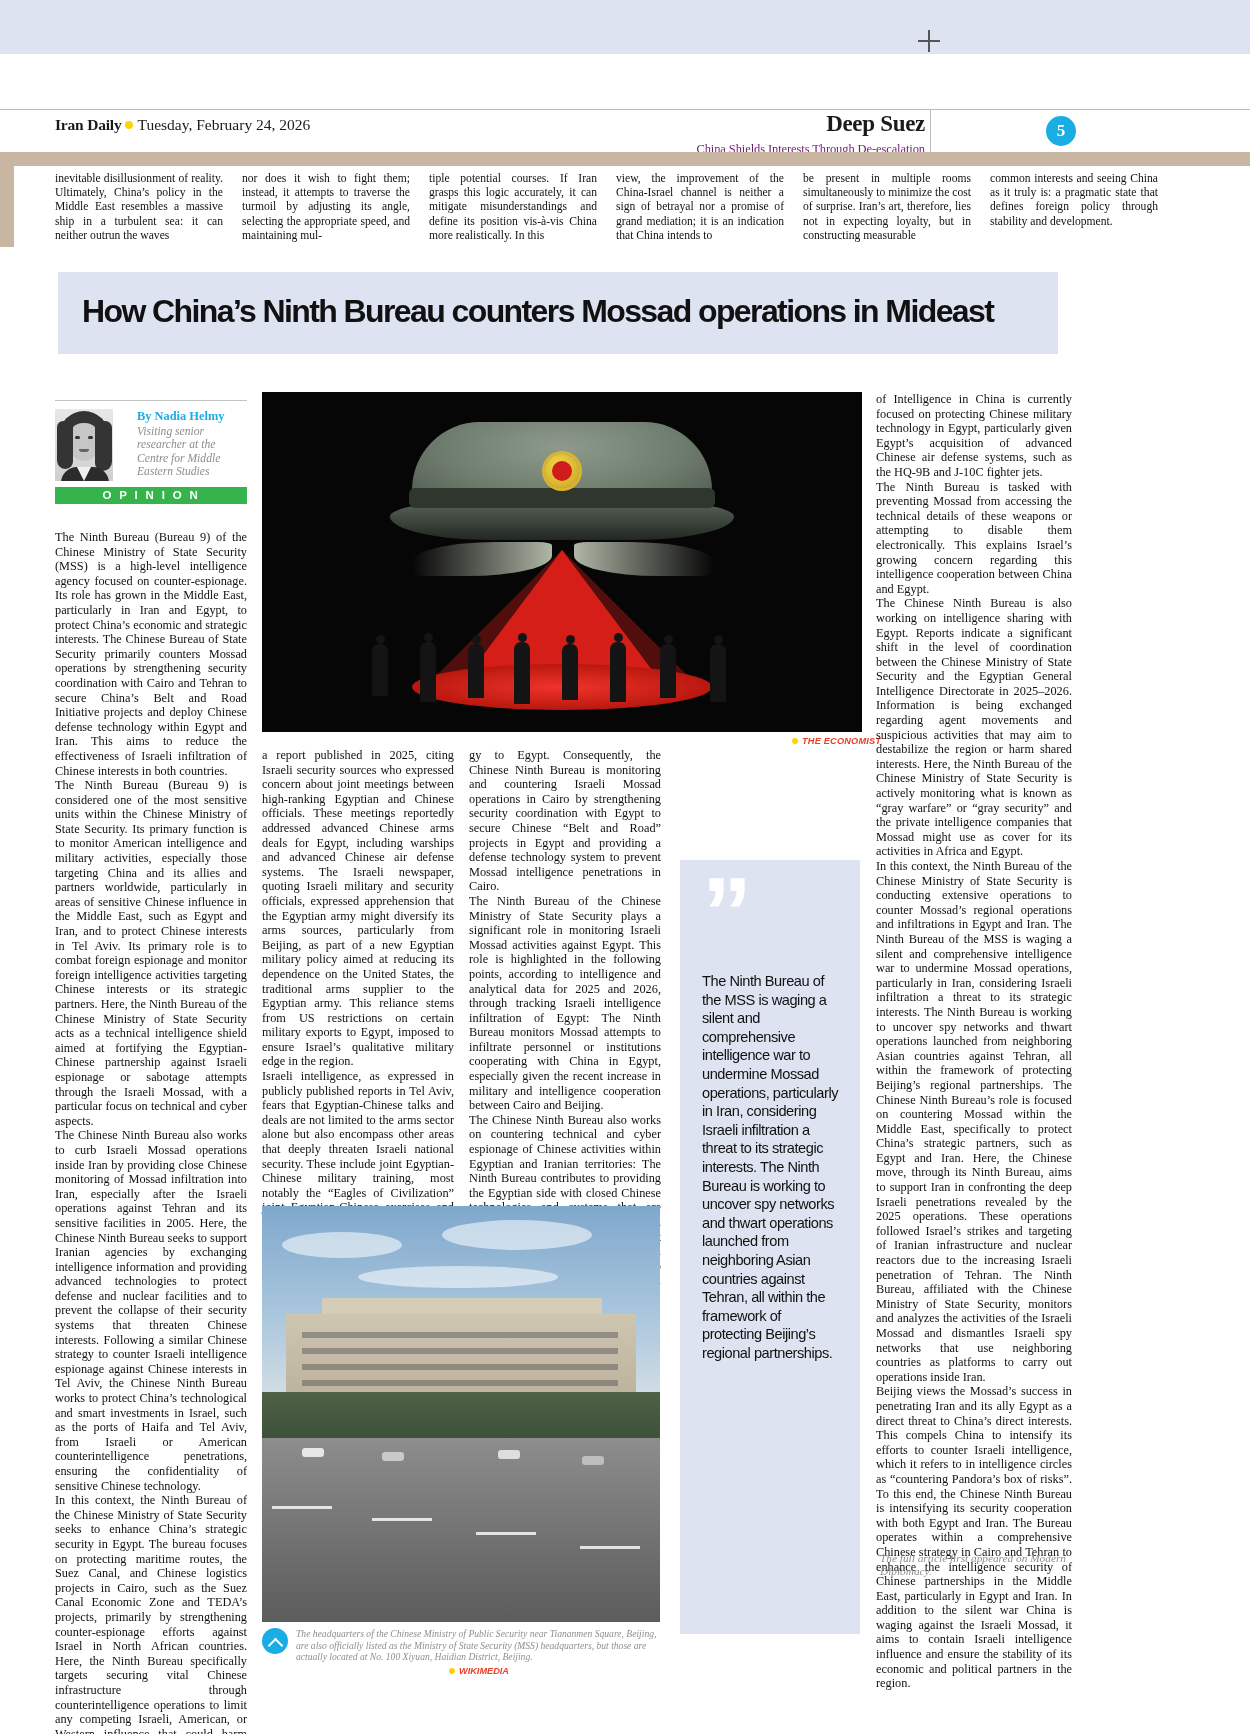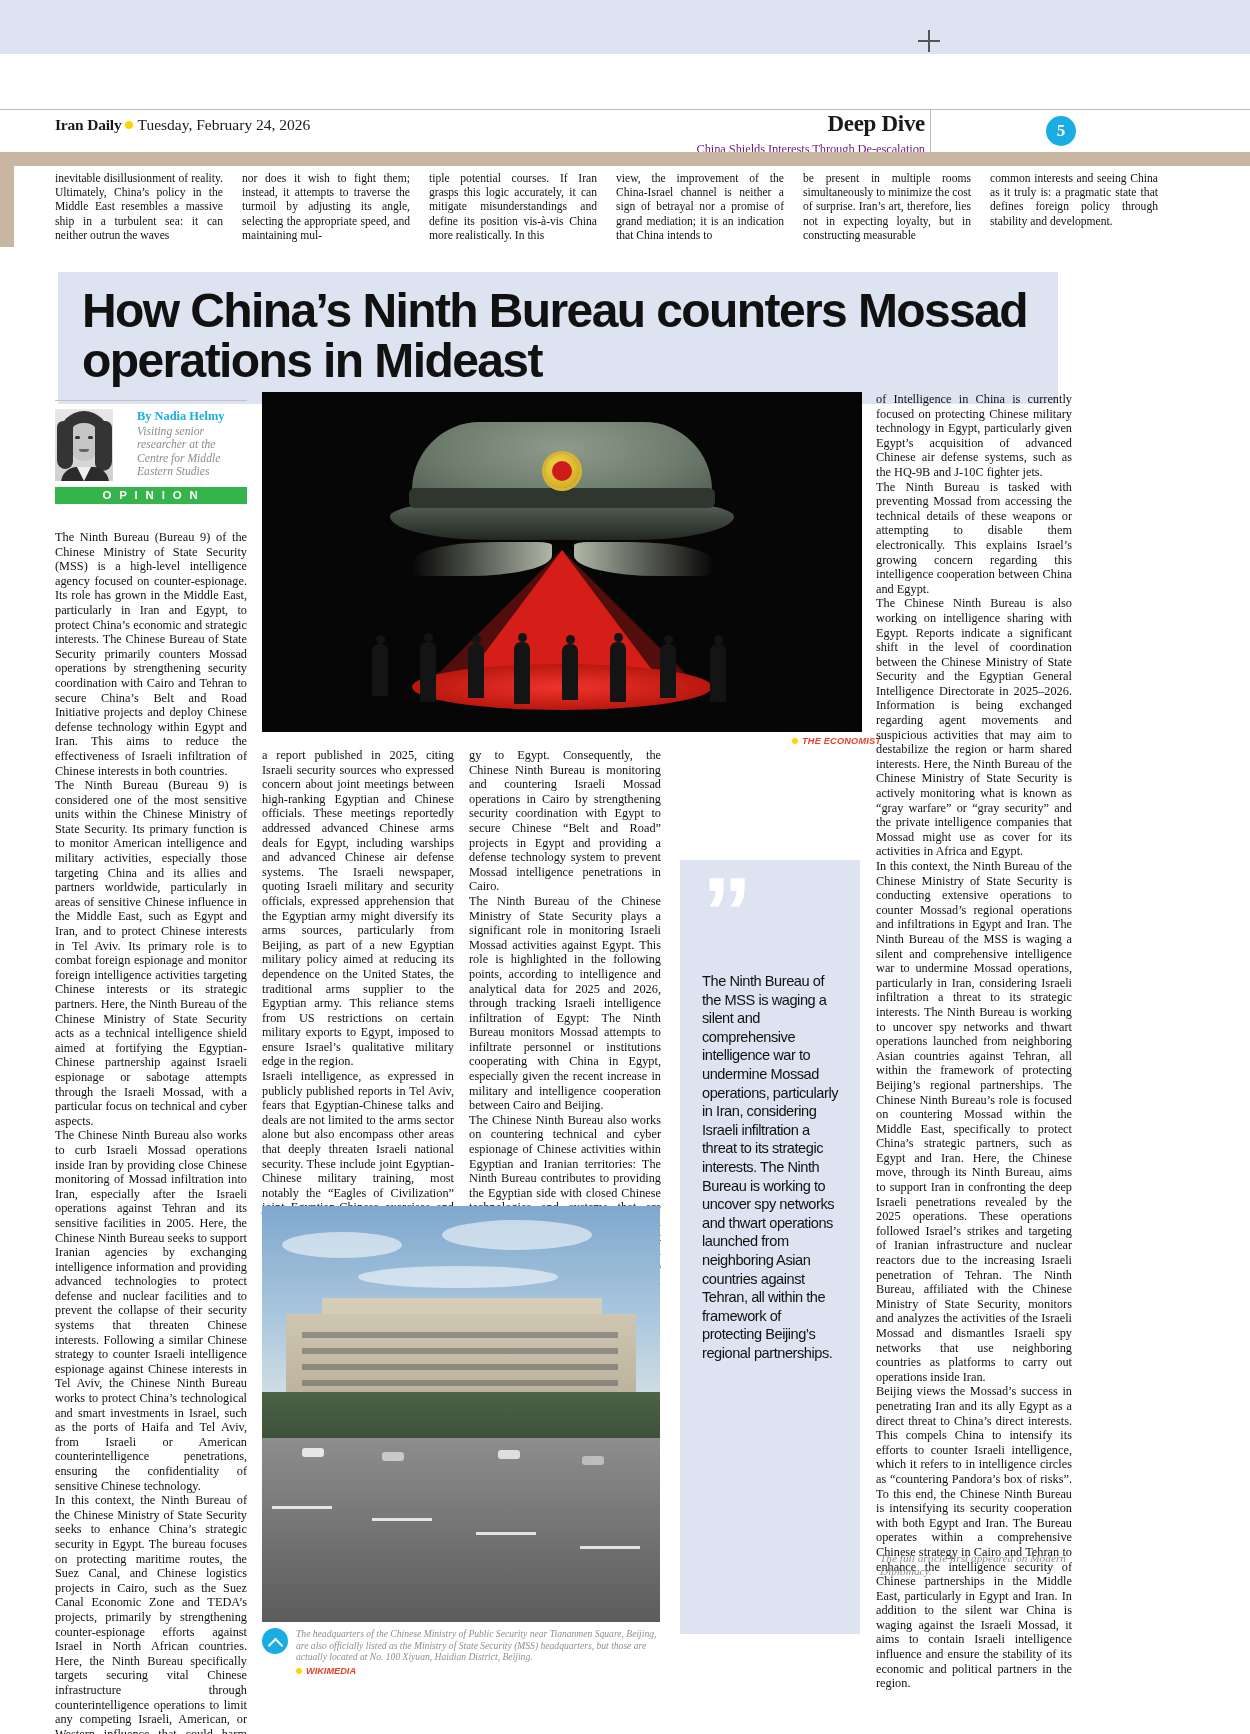--- a/index.html
+++ b/index.html
@@ -34,21 +34,21 @@
   
   .jump-strip{position:absolute;left:0;top:152px;width:1250px;height:95px;}
   .jump-bar{position:absolute;left:0;top:0;width:1250px;height:14px;background:#c8b6a2;}
   .jump-bar-left{position:absolute;left:0;top:0;width:14px;height:95px;background:#c8b6a2;}
   .jump-cols{position:absolute;left:55px;top:20px;width:1140px;display:flex;gap:19px;}
   .jump-col{width:168px;font-size:11.6px;line-height:14.2px;text-align:justify;color:#111;
     font-family:"Liberation Serif",serif;hyphens:auto;}
 
   
   .headline-box{position:absolute;left:58px;top:272px;width:1000px;background:#dde3f0;padding:14px 24px 18px 24px;box-sizing:border-box;}
-  .headline{font-family:"Liberation Sans",sans-serif;font-weight:bold;font-size:48px;line-height:50px;
+  .headline{font-family:"Liberation Sans",sans-serif;font-weight:bold;font-size:32px;line-height:50px;
     letter-spacing:-1.6px;color:#111;}
 
   
   .col{position:absolute;font-family:"Liberation Serif",serif;font-size:12.3px;line-height:14.6px;
     text-align:justify;color:#111;hyphens:auto;}
   .col p{margin:0;}
 
   
   .author-block{position:absolute;left:55px;top:400px;width:192px;}
   .author-rule{width:192px;height:1px;background:#c2c2c2;margin-bottom:8px;}
@@ -115,21 +115,21 @@
     background:linear-gradient(180deg,#8d8d8d 0%,#6f6f6f 60%,#5c5c5c 100%);}
   .photo2 .lane{position:absolute;height:3px;background:rgba(255,255,255,.8);}
   .photo2 .car{position:absolute;height:9px;width:22px;border-radius:3px;background:#e7e7e7;}
 
   .caption-wrap{position:absolute;left:262px;top:1628px;width:400px;display:flex;gap:8px;}
   .cap-badge{flex:0 0 26px;width:26px;height:26px;border-radius:50%;background:#1aade4;position:relative;}
   .cap-badge:after{content:"";position:absolute;left:8px;top:12px;width:9px;height:9px;border-left:2px solid #fff;
     border-top:2px solid #fff;transform:rotate(45deg);}
   .caption{font-style:italic;font-size:9.6px;line-height:11.6px;color:#8f8f8f;font-family:"Liberation Serif",serif;}
   .cap-credit{font-family:"Liberation Sans",sans-serif;font-style:italic;font-weight:bold;
-    font-size:9.2px;color:#e8402a;margin-top:3px;}
+    font-size:9.2px;color:#e8402a;margin-top:3px;text-align:center;}
   .cap-credit .dot{display:inline-block;width:6px;height:6px;border-radius:50%;background:#ffd400;margin-right:4px;}
 
   
   .pullquote{position:absolute;left:680px;top:860px;width:180px;height:774px;background:#dde3f0;}
   .pq-marks{position:absolute;left:22px;top:22px;font-family:"Liberation Sans",sans-serif;
     font-size:100px;line-height:60px;color:#ffffff;font-weight:bold;letter-spacing:2px;}
   .pq-text{position:absolute;left:22px;top:112px;width:140px;font-family:"Liberation Sans",sans-serif;
     font-size:14.6px;line-height:18.6px;color:#111;letter-spacing:-0.45px;}
 
   .endnote{position:absolute;left:880px;top:1552px;width:196px;font-style:italic;font-size:11.3px;
@@ -139,21 +139,21 @@
 <body>
 
 <div class="top-band"></div>
 <div class="crop-mark"></div>
 
 <div class="masthead">
   <div class="mast-left">
     <span class="paper">Iran Daily</span><span class="yellow-dot"></span><span class="mast-date">Tuesday, February 24, 2026</span>
   </div>
   <div class="deep-dive">
-    <div class="dd-title">Deep Dive</div>
+    <div class="dd-title">Deep Suez</div>
     <div class="dd-sub">China Shields Interests Through De-escalation</div>
   </div>
   <div class="vline"></div>
   <div class="pagenum">5</div>
 </div>
 <div class="mast-rule"></div>
 
 <div class="jump-strip">
   <div class="jump-bar"></div>
   <div class="jump-bar-left"></div>

